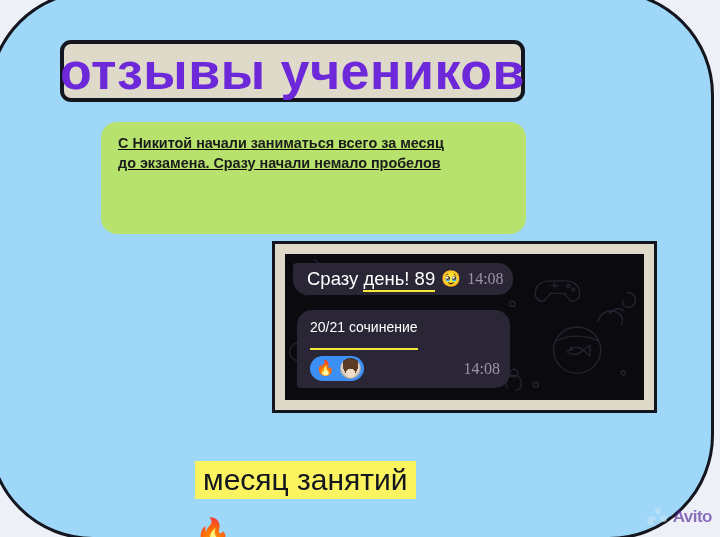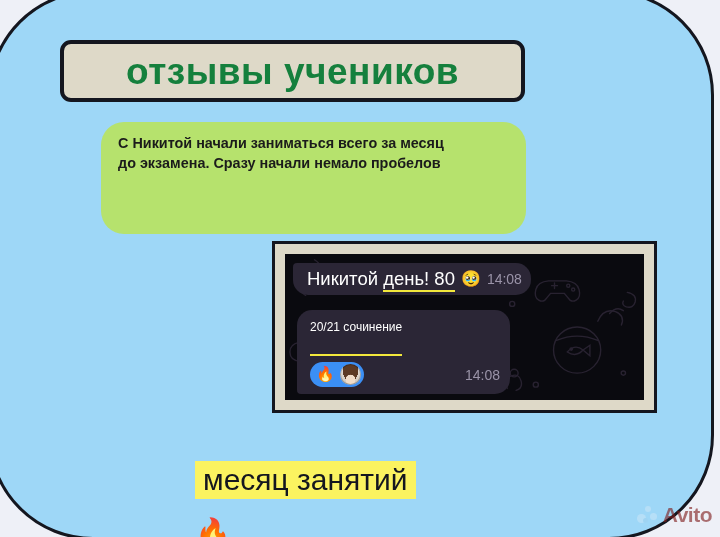--- a/index.html
+++ b/index.html
@@ -30,37 +30,38 @@
     position:absolute;
     left:60px; top:40px;
     width:465px; height:62px;
     background:#ded9c8;
     border:4px solid #14161f;
     border-radius:11px;
     box-sizing:border-box;
     display:flex;align-items:center;justify-content:center;
   }
   .title-plate .txt{
-    font-size:37px;
+    font-size:52px;
     font-weight:bold;
-    color:#15803d;
+    color:#6d28d9;
     letter-spacing:0.5px;
     line-height:1;
     white-space:nowrap;
   }
 
   
   .green-box{
     position:absolute;
     left:101px; top:122px;
     width:425px; height:112px;
     background:#b6e26d;
-    border-radius:23px;
+    border-radius:16px;
     box-sizing:border-box;
     padding:12px 16px 10px 17px;
+    text-decoration:underline;
   }
   .green-box p{
     margin:0;
     font-size:14.4px;
     font-weight:bold;
     line-height:19.6px;
     color:#1b1b1b;
   }
 
   
@@ -100,36 +101,37 @@
     font-size:18.5px;
     line-height:20px;
     white-space:nowrap;
   }
   .bubble-1 .msg .uline{
     border-bottom:2.5px solid #f2e83c;
     padding-bottom:1px;
   }
   .emo{font-family:"DejaVu Sans",sans-serif;font-size:16px;line-height:1;}
   .time{
-    font-size:14px;
+    font-size:16px;
     color:#9a93a8;
     white-space:nowrap;
+    font-family:Liberation Serif, serif;
   }
   .bubble-2{
     left:12px; top:56px;
     width:190px;
     padding:7px 10px 7px 13px;
     border-radius:15px 15px 15px 4px;
   }
   .bubble-2 .msg{
-    font-size:12px;
+    font-size:14px;
     line-height:21px;
     display:inline-block;
     border-bottom:2.5px solid #f2e83c;
-    padding-bottom:16px;
+    padding-bottom:10px;
     white-space:nowrap;
   }
   .react-row{
     display:flex;align-items:center;justify-content:space-between;
     margin-top:6px;
   }
   .react-pill{
     display:flex;align-items:center;gap:2px;
     background:#3b8ff5;
     border-radius:999px;
@@ -172,21 +174,21 @@
     display:flex;align-items:center;gap:4px;
     opacity:.62;
   }
   .avito .mark{position:relative;width:22px;height:18px;}
   .avito .mark i{position:absolute;border-radius:50%;background:#c6e4f8;display:block;}
   .avito .mark i:nth-child(1){width:9px;height:9px;left:0;top:8px;}
   .avito .mark i:nth-child(2){width:6px;height:6px;left:8px;top:0px;}
   .avito .mark i:nth-child(3){width:7px;height:7px;left:13px;top:7px;}
   .avito .mark i:nth-child(4){width:5px;height:5px;left:6px;top:12px;background:#9fd2f0;}
   .avito .wordmark{
-    font-size:21px;font-weight:bold;color:#7f1d1d;letter-spacing:-.5px;
+    font-size:17px;font-weight:bold;color:#4c1d95;letter-spacing:-.5px;
   }
 </style>
 </head>
 <body>
 
 <div id="canvas">
 
   <div class="blue-card"></div>
 
   <div class="title-plate">
@@ -230,21 +232,21 @@
         <path d="M14 14 q10 6 4 15 q-6 9 3 14"></path>
         <path d="M30 6 q12 8 4 18"></path>
 
         <path d="M226 140 q-4 -10 4 -13 q8 -3 10 5 q2 8 -5 10"></path>
         <circle cx="233" cy="124" r="4"></circle>
 
         <path d="M348 40 q10 2 8 10 q-2 7 -9 5 q-5 -2 -3 -6"></path>
       </svg>
 
       <div class="bubble bubble-1">
-        <span class="msg"><span>Никитой </span><span class="uline">день! 80</span></span>
+        <span class="msg"><span>Сразу </span><span class="uline">день! 89</span></span>
         <span class="emo">🥹</span>
         <span class="time">14:08</span>
       </div>
 
       <div class="bubble bubble-2">
         <span class="msg">20/21 сочинение</span>
         <div class="react-row">
           <span class="react-pill">
             <span class="emo">🔥</span>
             <span class="avatar"></span>

